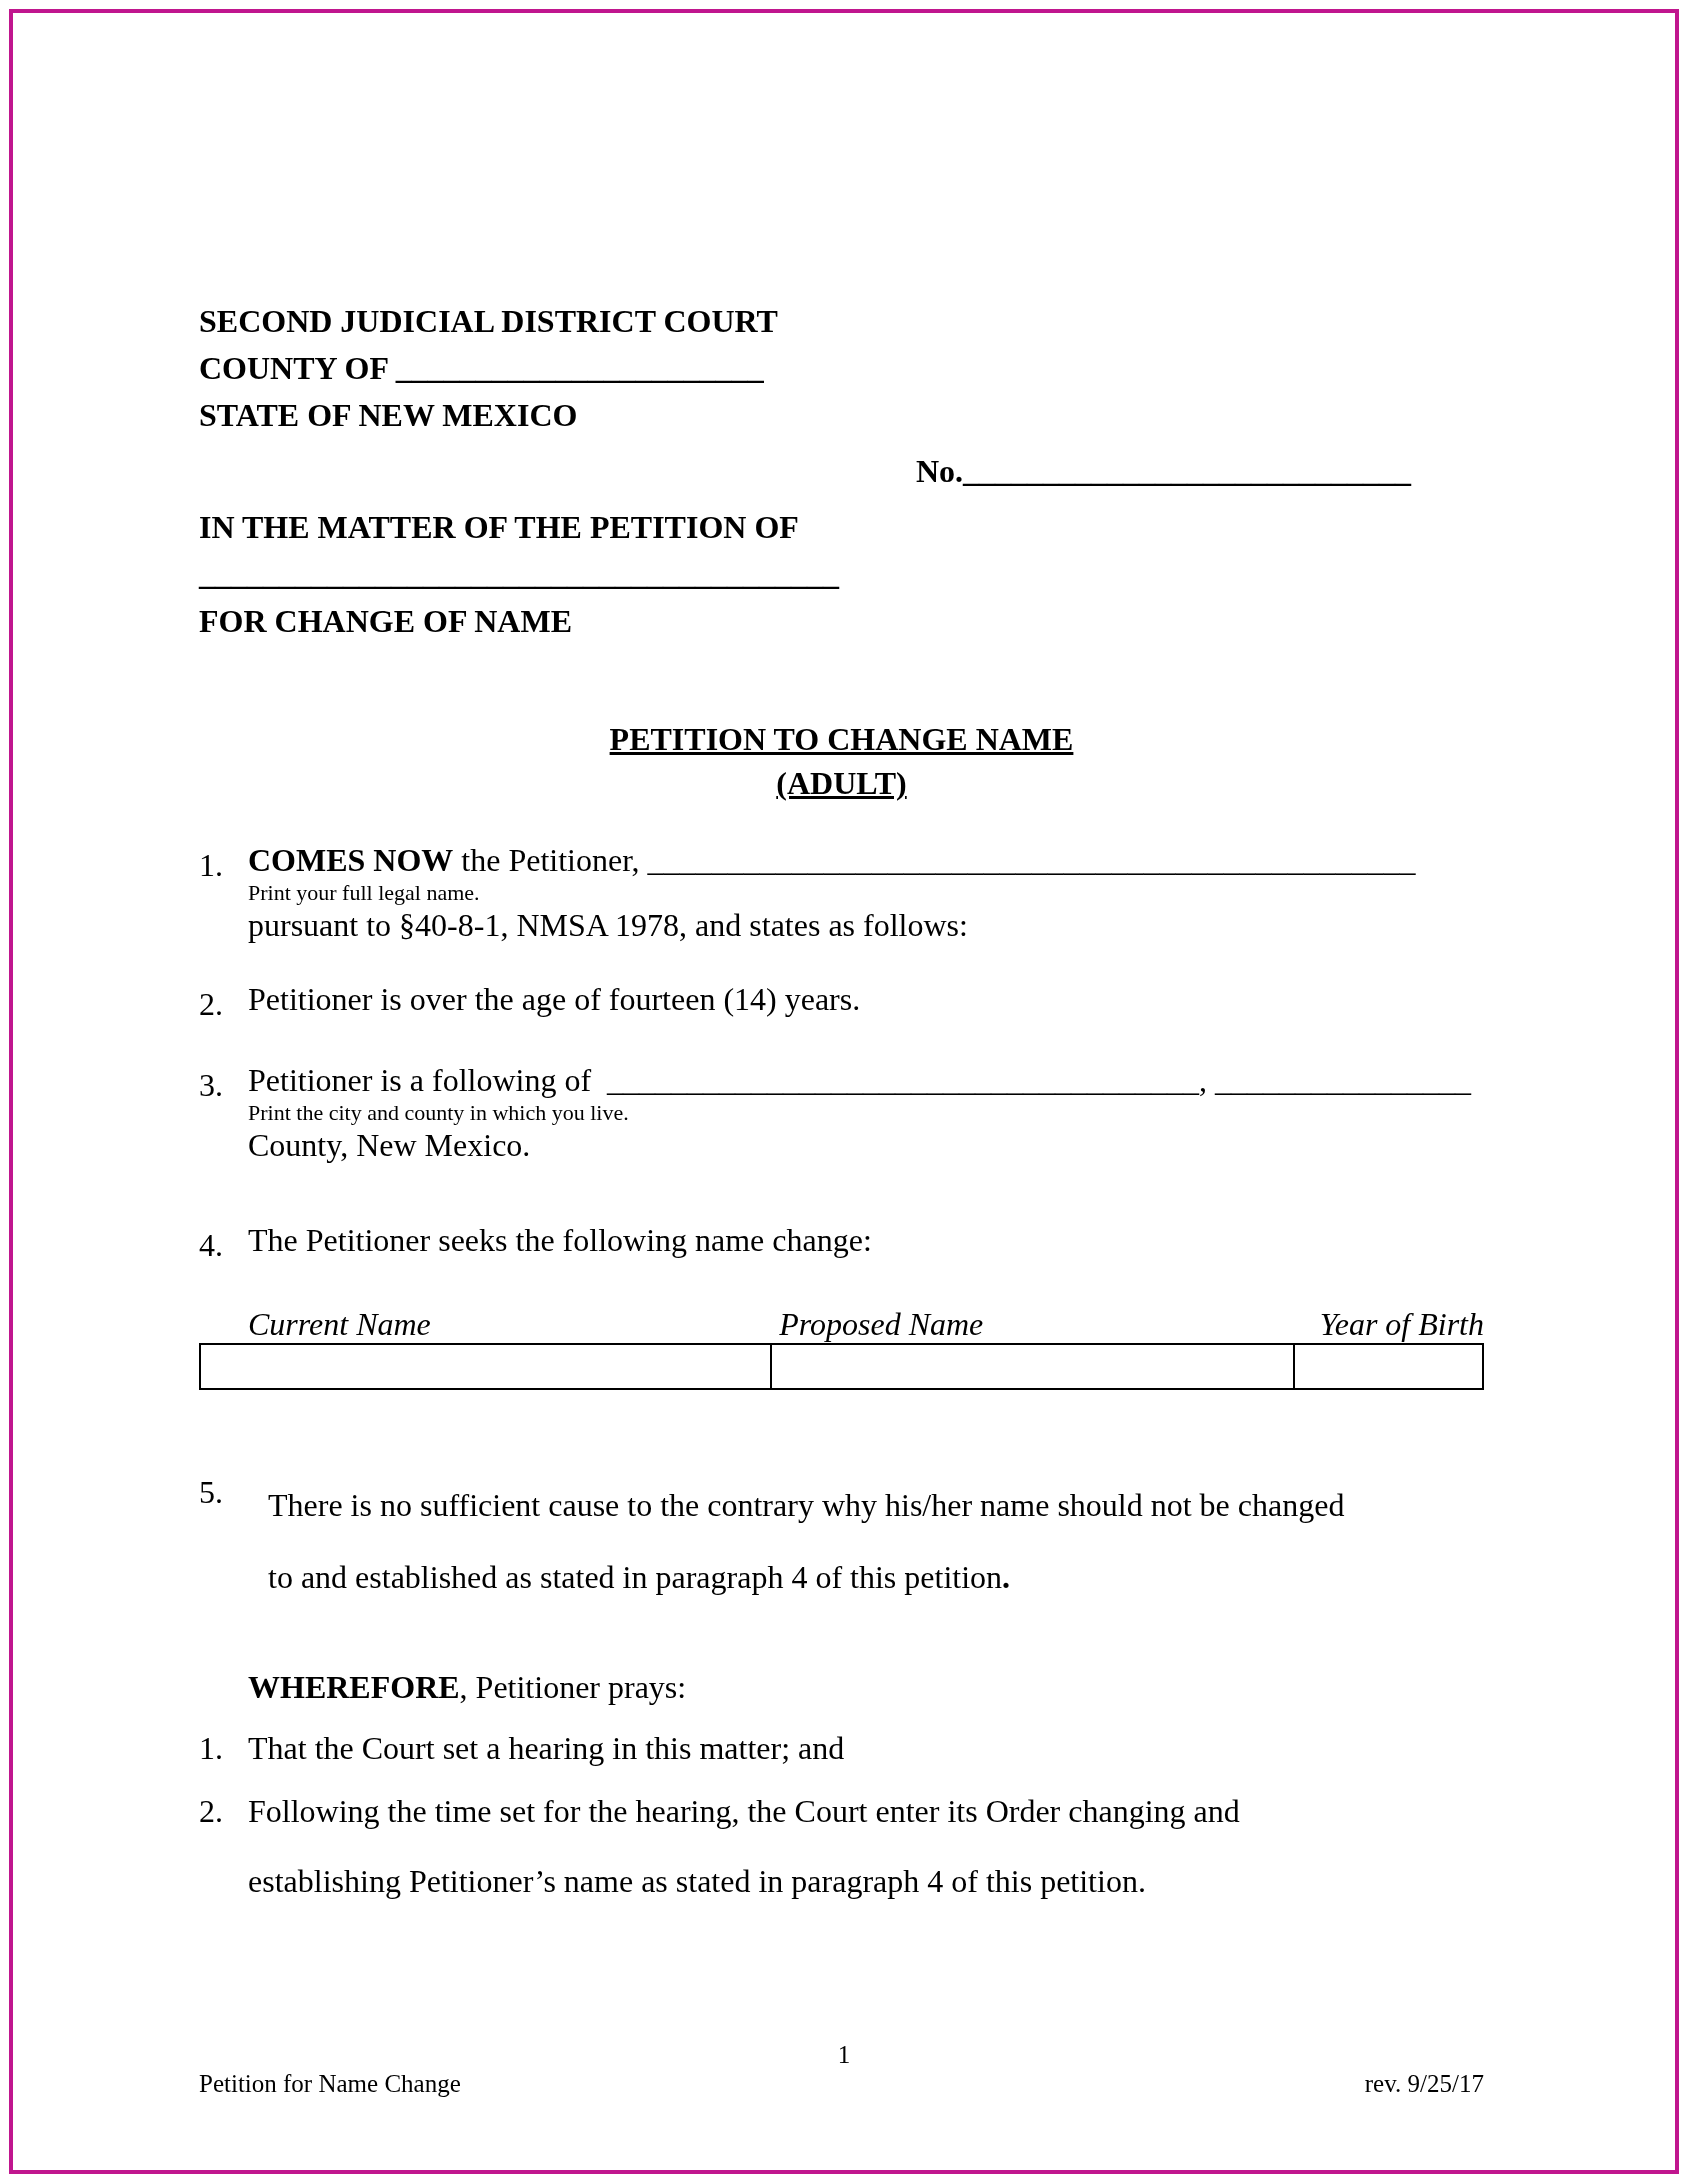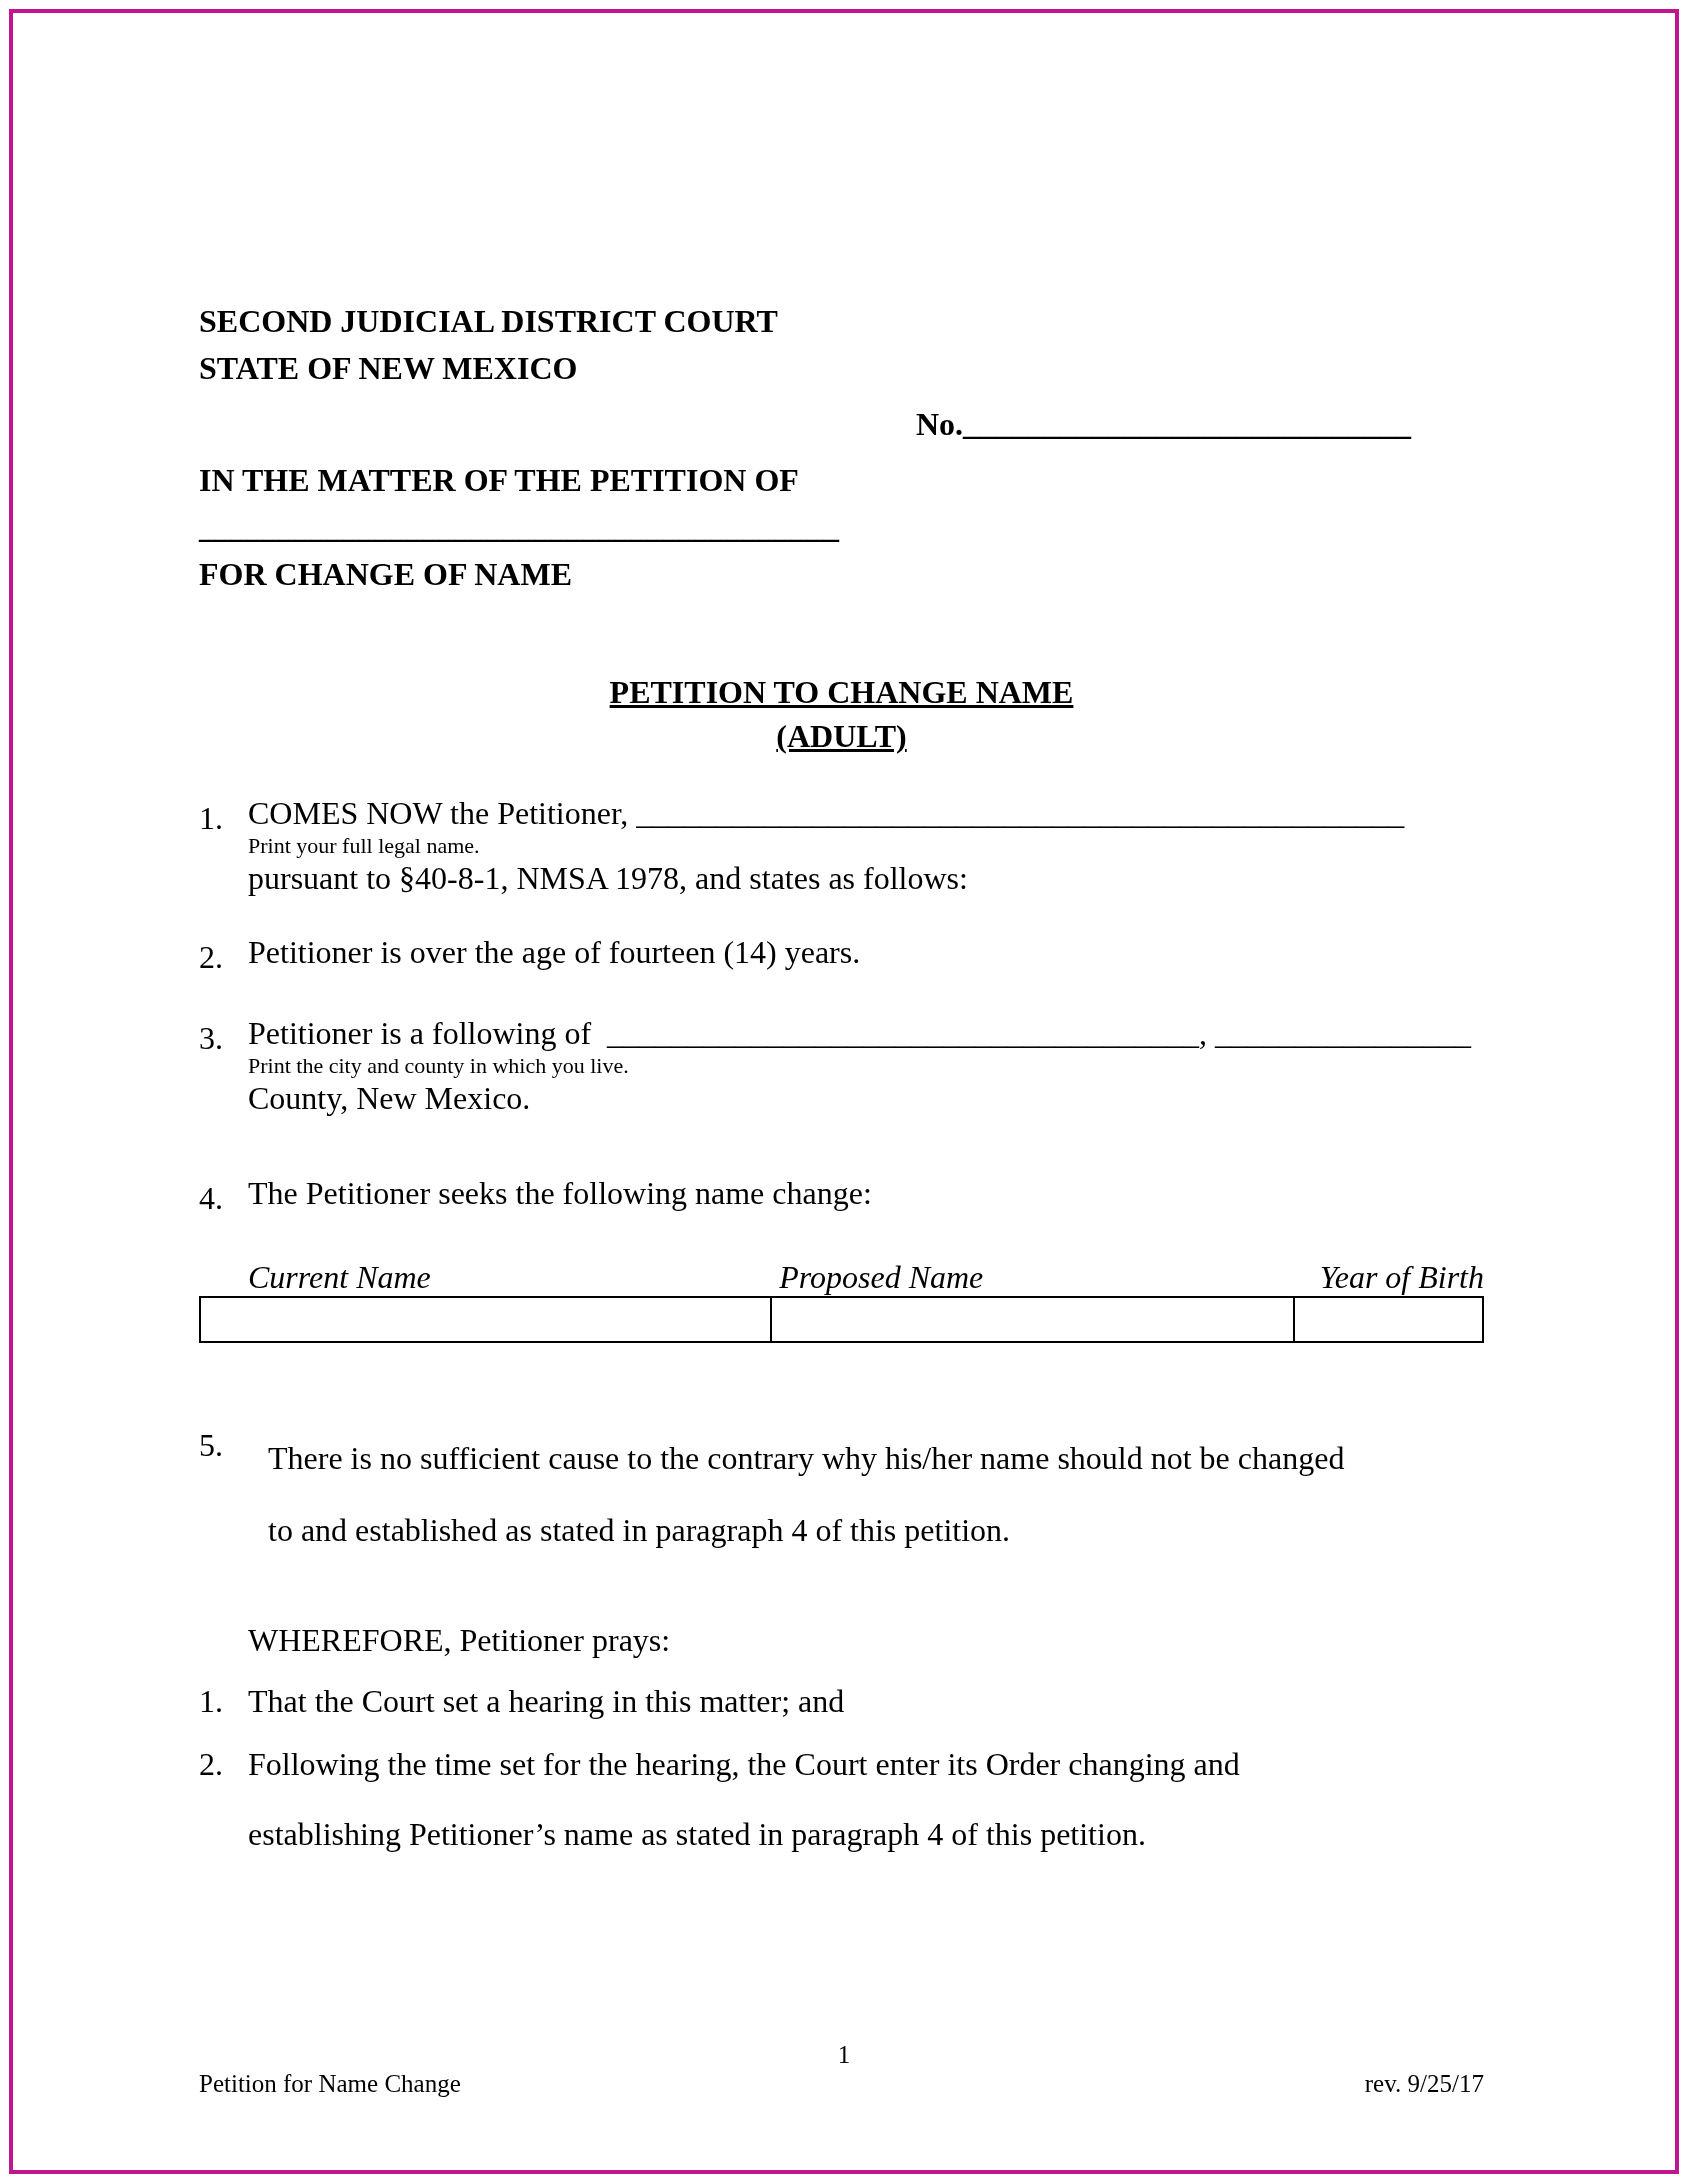--- a/index.html
+++ b/index.html
@@ -24,21 +24,21 @@
   }
   .content {
     position: absolute;
     top: 298px;
     left: 199px;
     width: 1285px;
     font-size: 32px;
     line-height: 47px;
   }
   .line { white-space: pre-wrap; }
-  .bold { font-weight: normal; }
+  .bold { font-weight: bold; }
   .caption-block { font-weight: bold; }
   .case-no-line {
     font-weight: bold;
     margin: 9.2px 0 9.2px 717px;
   }
   .title-block {
     text-align: center;
     font-weight: bold;
     line-height: 44px;
     margin-top: 72px;
@@ -124,20 +124,21 @@
 </head>
 <body>
 
 <div class="page">
   <div class="border-frame"></div>
 
   <div class="content">
 
     <div class="caption-block">
       <div class="line">SECOND JUDICIAL DISTRICT COURT</div>
+      <div class="line"><span>COUNTY OF </span><span>_______________________</span></div>
       <div class="line">STATE OF NEW MEXICO</div>
     </div>
 
     <div class="case-no-line line"><span>No.</span><span>____________________________</span></div>
 
     <div class="caption-block">
       <div class="line">IN THE MATTER OF THE PETITION OF</div>
       <div class="line">________________________________________</div>
       <div class="line">FOR CHANGE OF NAME</div>
     </div>

